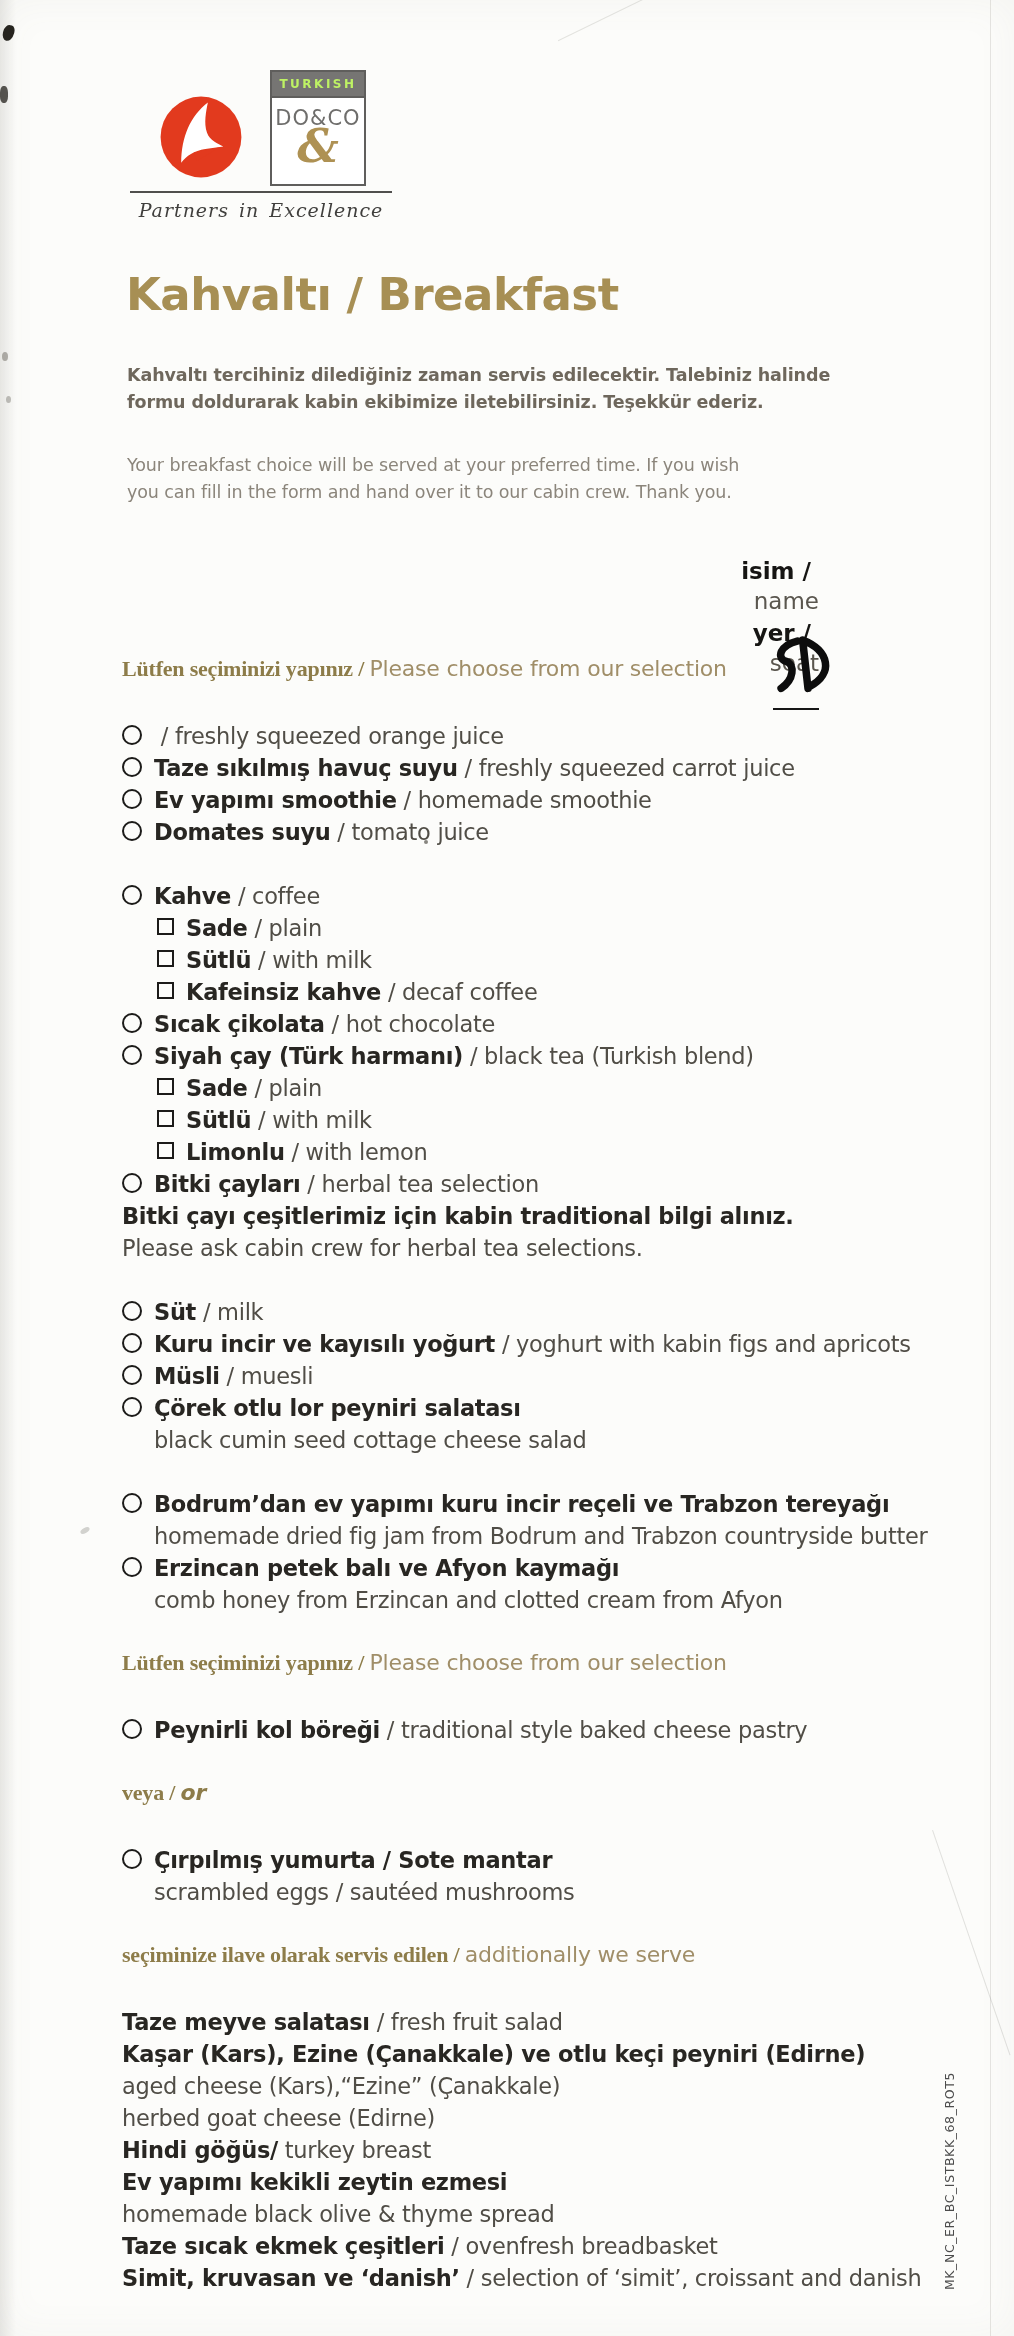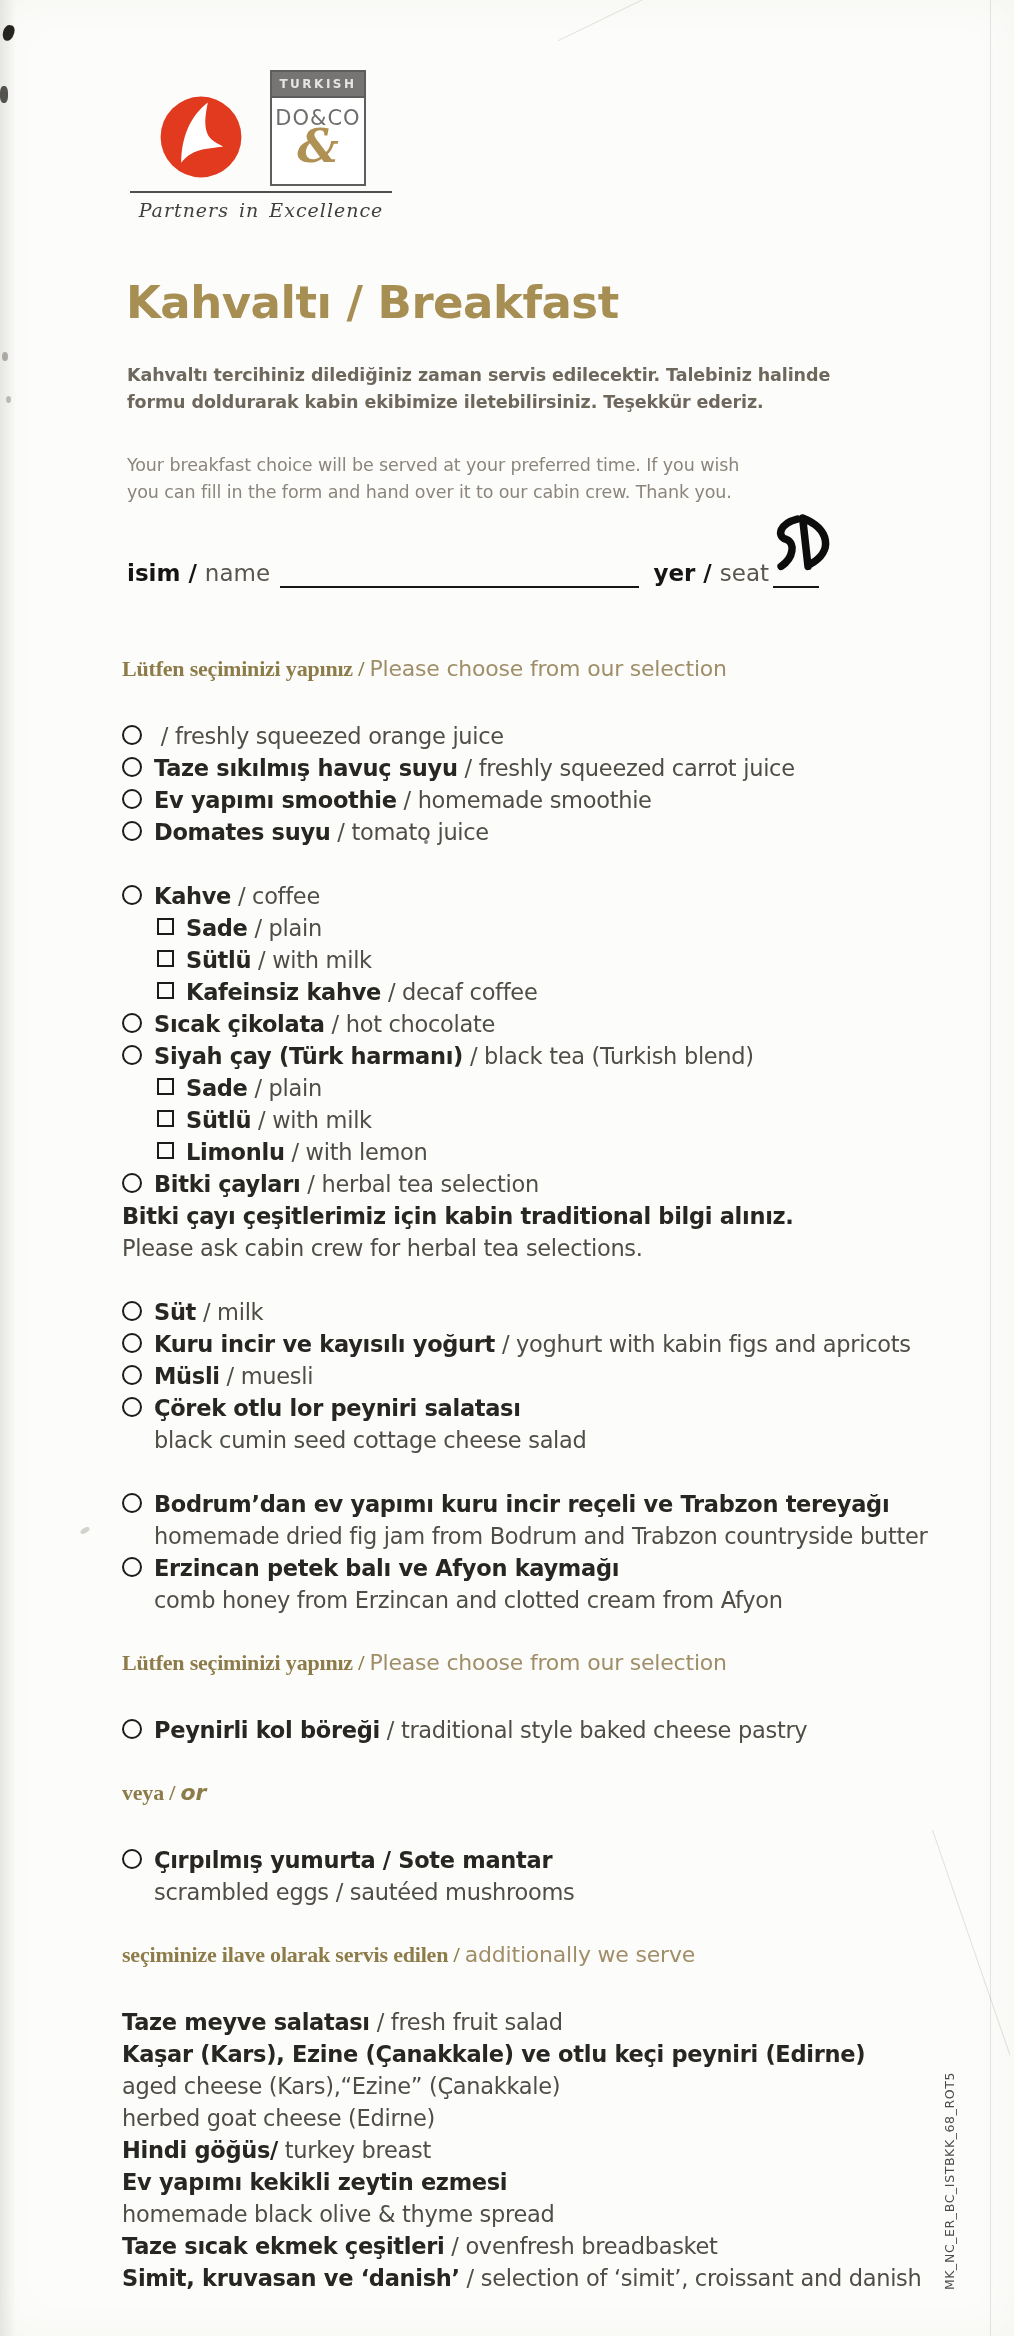--- a/index.html
+++ b/index.html
@@ -19,38 +19,38 @@
   .spk5{position:absolute;left:80px;top:1528px;width:10px;height:5px;background:#55524b;opacity:.25;border-radius:50%;transform:rotate(-30deg);}
   .dot-t{position:absolute;left:424px;top:840px;width:4px;height:4px;background:#55524b;border-radius:50%;opacity:.7;}
   .crease1{position:absolute;left:552px;top:14px;width:120px;height:1px;background:rgba(90,85,75,.15);transform:rotate(-26deg);}
   .crease2{position:absolute;left:933px;top:1830px;width:238px;height:1px;background:rgba(60,57,50,.14);transform:rotate(71deg);transform-origin:0 0;}
 
   
   .thy-logo{position:absolute;left:158px;top:94px;width:86px;height:86px;}
   .thy-logo svg{width:100%;height:100%;}
   .doco-logo{position:absolute;left:270px;top:70px;width:96px;height:116px;border:2px solid #5f5e5c;
     background:#fff;box-sizing:border-box;text-align:center;}
-  .doco-band{background:#767573;color:#e5e5e5;font-size:12px;font-weight:bold;letter-spacing:2.5px;
+  .doco-band{background:#767573;color:#bef264;font-size:12px;font-weight:bold;letter-spacing:2.5px;
     line-height:24px;border-bottom:2px solid #5f5e5c;}
   .doco-name{font-size:21px;font-weight:normal;color:#6f6e6c;letter-spacing:1px;margin-top:8px;}
   .doco-amp{font-family:"DejaVu Serif","Liberation Serif",serif;font-style:italic;font-weight:bold;
     font-size:46px;line-height:40px;color:#ae9153;margin-top:-4px;}
   .rule{position:absolute;left:130px;top:191px;width:262px;height:2px;background:#504f4d;}
   .caption{position:absolute;left:118px;top:199px;width:286px;text-align:center;
     font-family:"DejaVu Serif","Liberation Serif",serif;font-style:italic;font-size:19px;
     letter-spacing:1px;word-spacing:3px;color:#403f3d;}
 
-  .title{position:absolute;left:126px;top:276px;margin:0;font-size:45px;font-weight:bold;
+  .title{position:absolute;left:126px;top:268px;margin:0;font-size:45px;font-weight:bold;
     color:#a78f54;letter-spacing:-0.5px;}
 
   .intro{position:absolute;left:127px;margin:0;white-space:pre-line;font-size:17.5px;line-height:27px;letter-spacing:-0.1px;}
   .intro.tr{top:362px;font-weight:bold;color:#6e675c;}
   .intro.en{top:452px;color:#8b857b;}
 
-  .name-row{position:absolute;left:127px;top:556px;width:692px;display:flex;align-items:flex-end;font-size:23px;line-height:30px;}
+  .name-row{position:absolute;left:127px;top:556px;width:692px;display:flex;align-items:flex-end;font-size:23px;line-height:30px;flex-direction:column;}
   .lbl-b{font-weight:bold;color:#161513;white-space:pre;}
   .lbl-r{color:#5a564e;white-space:pre;}
   .fill-line{border-bottom:2px solid #161616;height:30px;}
   .fill-line.name{flex:1;margin:0 14px 0 10px;}
   .fill-line.seat{width:46px;margin-left:4px;position:relative;}
   .scribble{position:absolute;left:-8px;top:-48px;width:86px;height:78px;}
 
   
   .menu{position:absolute;left:122px;top:654px;width:872px;}
   .group-header{font-size:22px;line-height:30px;margin-bottom:36px;letter-spacing:-0.2px;}

